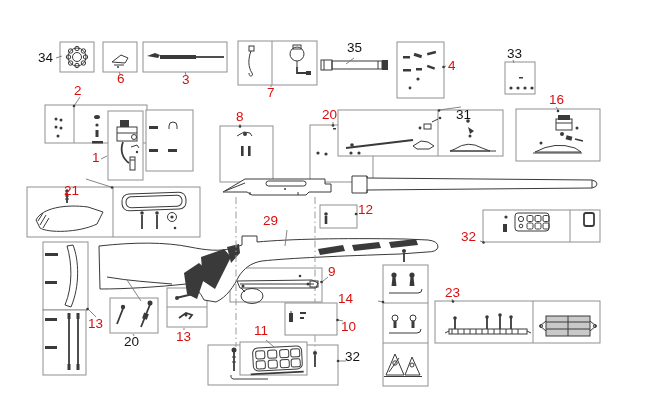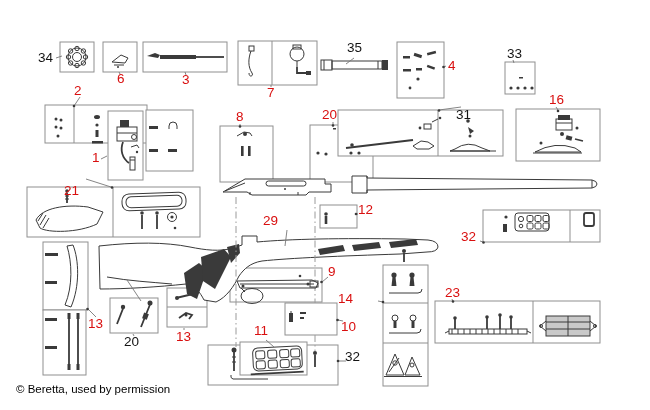--- a/index.html
+++ b/index.html
@@ -472,14 +472,13 @@
   <span class="lbl red" style="left:328px;top:265px">9</span>
   <span class="lbl red" style="left:338px;top:292px">14</span>
   <span class="lbl red" style="left:341px;top:320px">10</span>
   <span class="lbl red" style="left:445px;top:286px">23</span>
   <span class="lbl red" style="left:254px;top:324px">11</span>
   <span class="lbl blk" style="left:345px;top:350px">32</span>
   <span class="lbl blk" style="left:124px;top:335px">20</span>
   <span class="lbl red" style="left:88px;top:317px">13</span>
   <span class="lbl red" style="left:176px;top:330px">13</span>
 
-  <div class="caption">© Beretta, used by permission</div>
 </div>
 
 </body></html>

